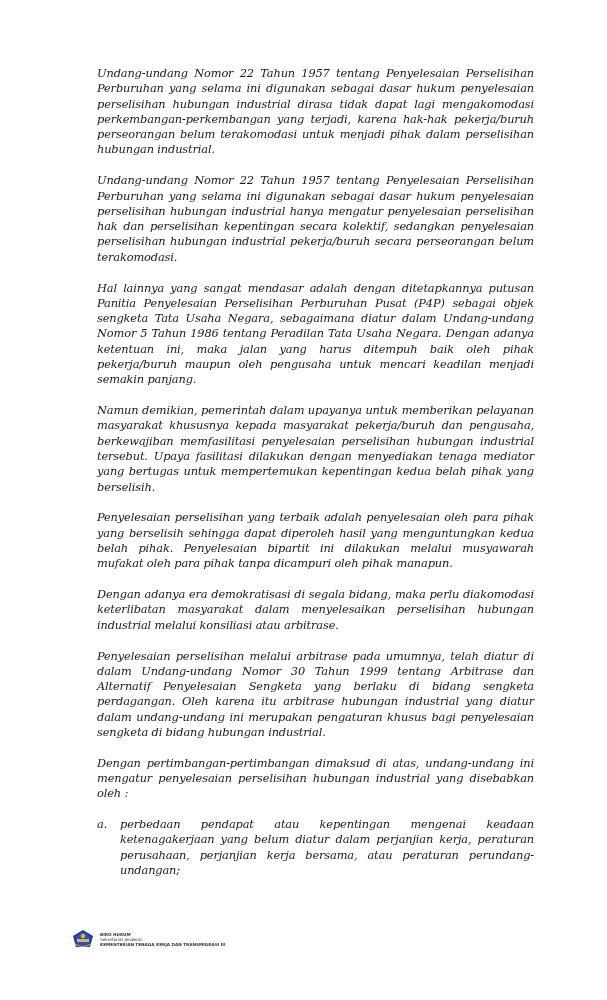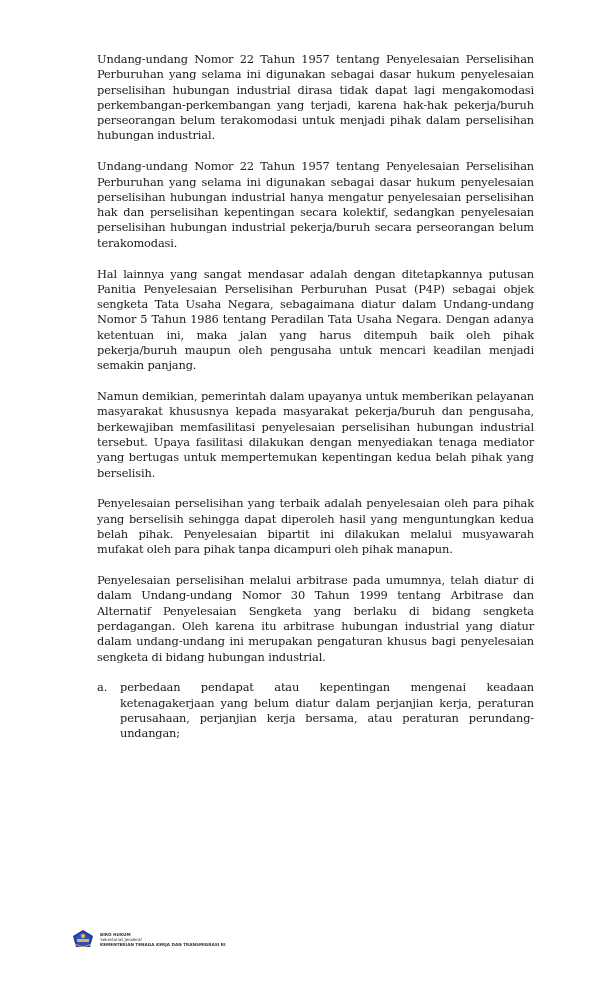--- a/index.html
+++ b/index.html
@@ -11,22 +11,23 @@
       width: 607px;
       height: 1000px;
       position: relative;
       overflow: hidden;
       color: #1a1a1a;
       font-family: "DejaVu Serif", "Liberation Serif", serif;
     }
     .page {
       position: absolute;
       left: 97px;
-      top: 52px;
+      top: 66px;
       width: 437px;
+      font-style: italic;
     }
     .para {
       font-size: 11.4px;
       line-height: 15.3px;
       text-align: justify;
       margin: 0 0 15.5px 0;
       letter-spacing: -0.15px;
       word-spacing: 0px;
     }
     .list-item {
@@ -67,21 +68,23 @@
   </style>
 </head>
 <body>
 
 <div class="page">
   <p class="para">Undang-undang Nomor 22 Tahun 1957 tentang Penyelesaian Perselisihan Perburuhan yang selama ini digunakan sebagai dasar hukum penyelesaian perselisihan hubungan industrial dirasa tidak dapat lagi mengakomodasi perkembangan-perkembangan yang terjadi, karena hak-hak pekerja/buruh perseorangan belum terakomodasi untuk menjadi pihak dalam perselisihan hubungan industrial.</p>
   <p class="para">Undang-undang Nomor 22 Tahun 1957 tentang Penyelesaian Perselisihan Perburuhan yang selama ini digunakan sebagai dasar hukum penyelesaian perselisihan hubungan industrial hanya mengatur penyelesaian perselisihan hak dan perselisihan kepentingan secara kolektif, sedangkan penyelesaian perselisihan hubungan industrial pekerja/buruh secara perseorangan belum terakomodasi.</p>
   <p class="para">Hal lainnya yang sangat mendasar adalah dengan ditetapkannya putusan Panitia Penyelesaian Perselisihan Perburuhan Pusat (P4P) sebagai objek sengketa Tata Usaha Negara, sebagaimana diatur dalam Undang-undang Nomor 5 Tahun 1986 tentang Peradilan Tata Usaha Negara.  Dengan adanya ketentuan ini, maka jalan yang harus ditempuh baik oleh pihak pekerja/buruh maupun oleh pengusaha untuk mencari keadilan menjadi semakin panjang.</p>
   <p class="para">Namun demikian, pemerintah dalam upayanya untuk memberikan pelayanan masyarakat khususnya kepada masyarakat pekerja/buruh dan pengusaha, berkewajiban memfasilitasi penyelesaian perselisihan hubungan industrial tersebut. Upaya fasilitasi dilakukan dengan menyediakan tenaga mediator yang bertugas untuk mempertemukan kepentingan kedua belah pihak yang berselisih.</p>
   <p class="para">Penyelesaian perselisihan yang terbaik adalah penyelesaian oleh para pihak yang berselisih sehingga dapat diperoleh hasil yang menguntungkan kedua belah pihak. Penyelesaian bipartit ini dilakukan melalui musyawarah mufakat oleh para pihak tanpa dicampuri oleh pihak manapun.</p>
+  <p class="para">Dengan adanya era demokratisasi di segala bidang,  maka perlu diakomodasi keterlibatan masyarakat dalam menyelesaikan perselisihan hubungan industrial melalui konsiliasi atau arbitrase.</p>
   <p class="para">Penyelesaian perselisihan melalui arbitrase pada umumnya, telah diatur di dalam Undang-undang Nomor 30 Tahun 1999 tentang Arbitrase dan Alternatif Penyelesaian Sengketa yang berlaku di bidang sengketa perdagangan.   Oleh karena itu arbitrase hubungan industrial yang diatur dalam undang-undang ini merupakan pengaturan khusus bagi penyelesaian sengketa di bidang hubungan industrial.</p>
+  <p class="para">Dengan pertimbangan-pertimbangan dimaksud di atas, undang-undang ini mengatur penyelesaian perselisihan hubungan industrial yang disebabkan oleh :</p>
 
   <div class="list-item">
     <span class="list-marker">a.</span>
     <span class="list-body">perbedaan pendapat atau kepentingan mengenai keadaan ketenagakerjaan yang belum diatur dalam perjanjian kerja, peraturan perusahaan, perjanjian kerja bersama, atau peraturan perundang-undangan;</span>
   </div>
 </div>
 
 <div class="footer">
   <span class="logo">
     <svg width="22" height="20" viewBox="0 0 22 20">

